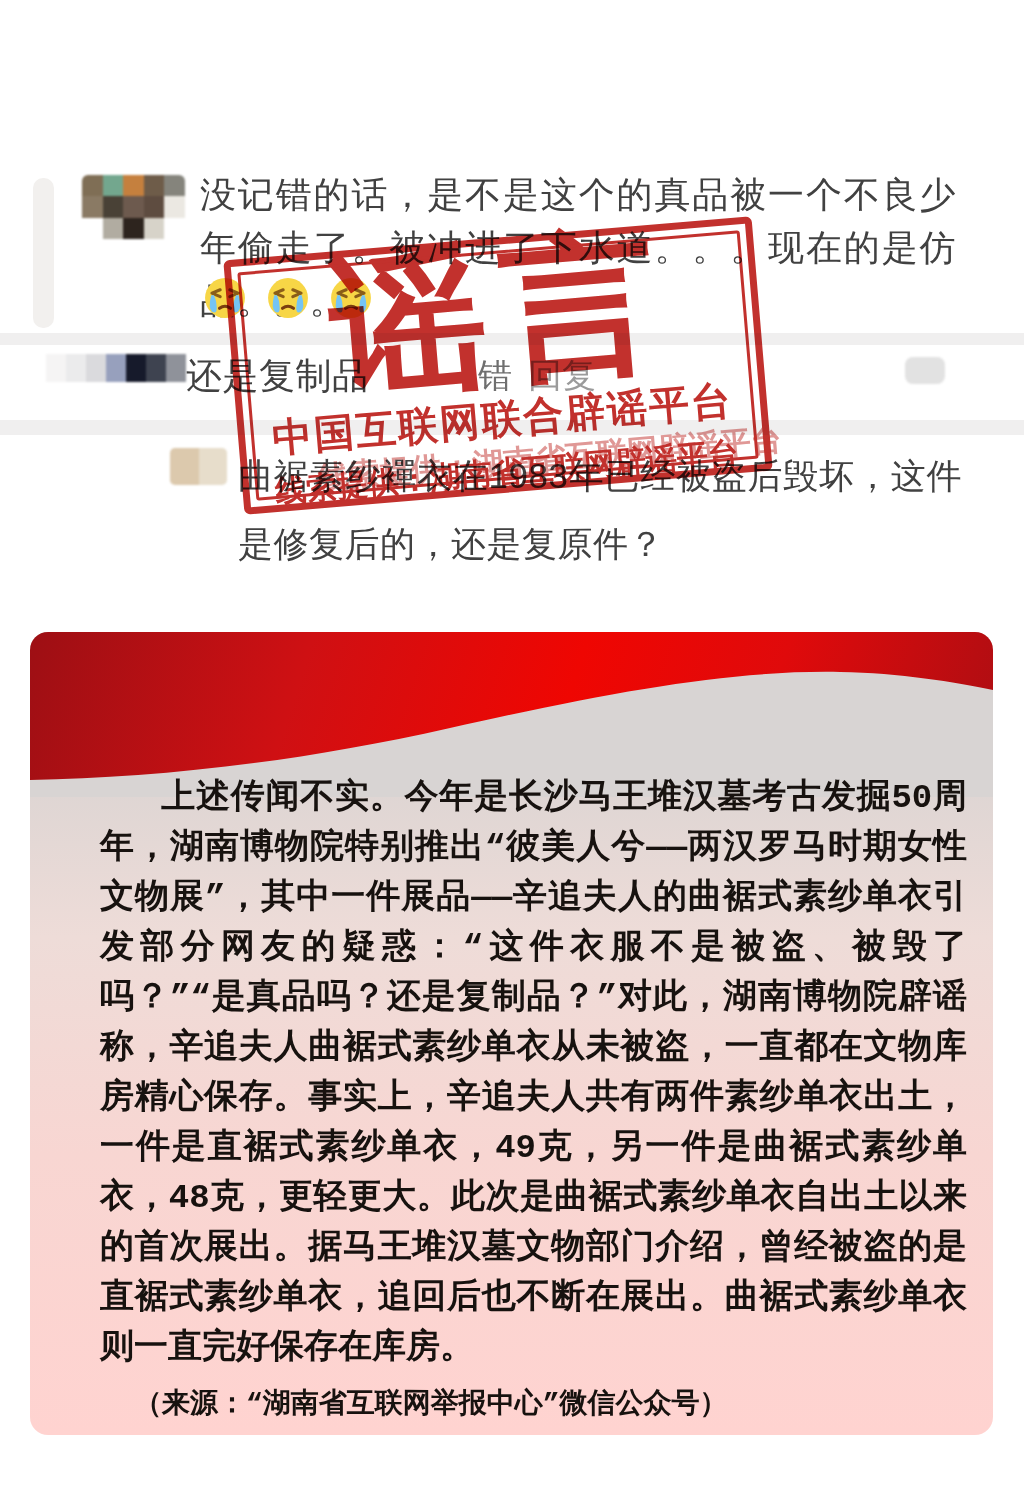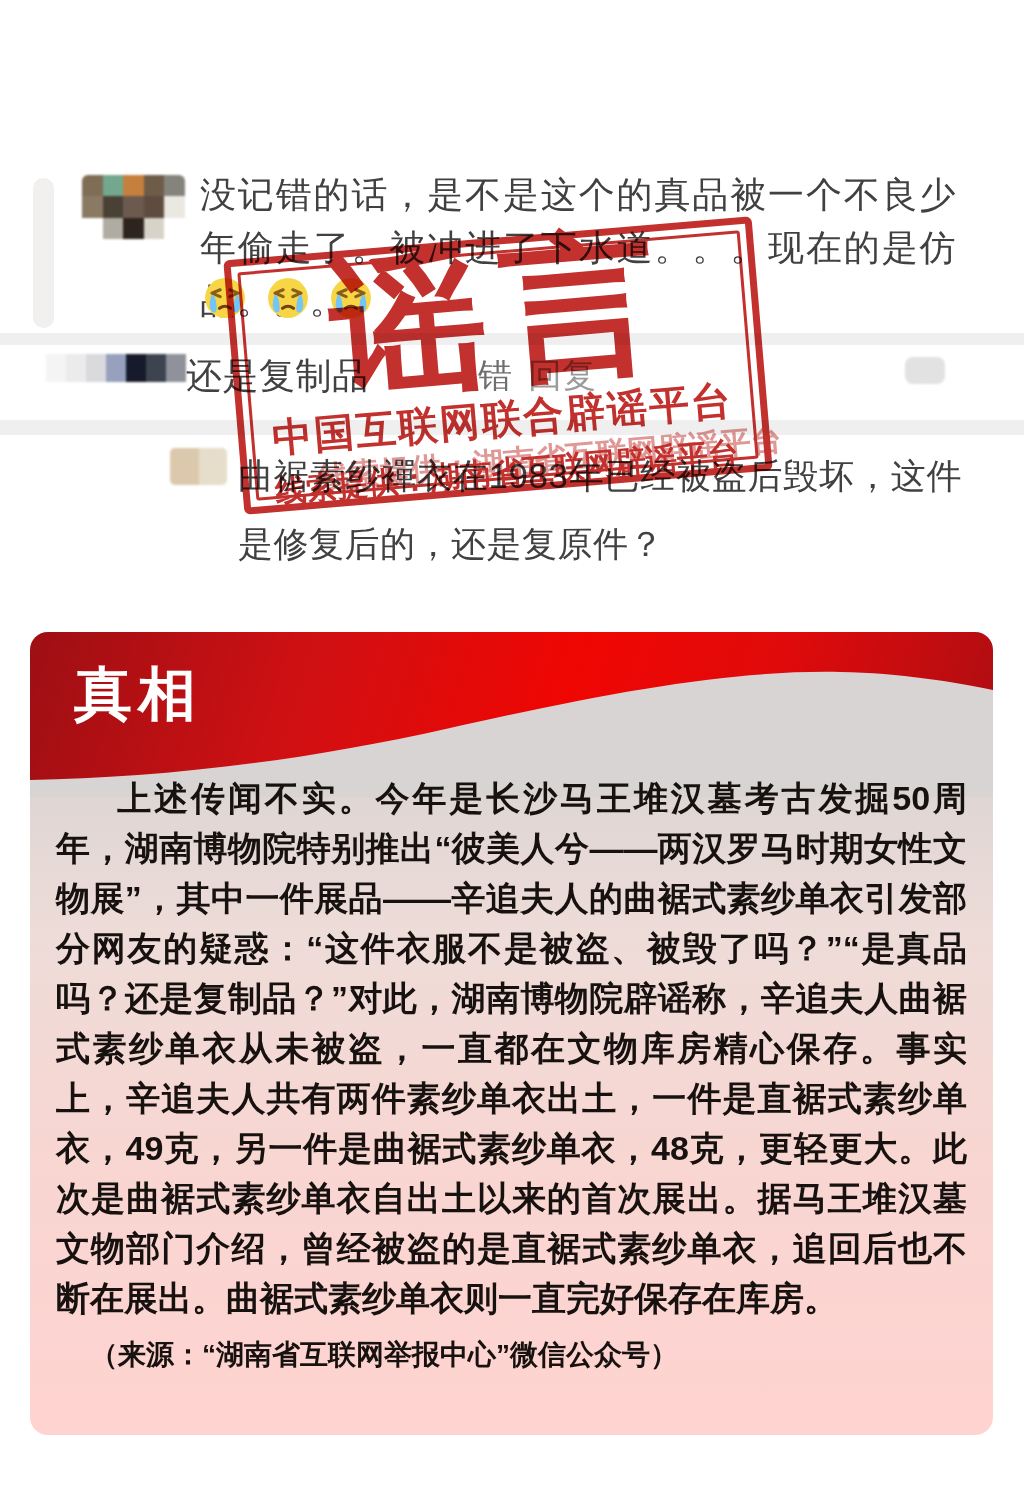--- a/index.html
+++ b/index.html
@@ -91,22 +91,23 @@
       #9d0f14 0%, #cf1013 28%, #ef0602 55%, #e00a0b 75%, #ab0e13 100%);
   }
   .panel-header svg.wave { position:absolute; left:0; bottom:0; width:100%; height:165px; display:block; }
   .panel-title {
     position:absolute; left:44px; top:24px; color:#ffffff;
     font-family:"Liberation Serif","DejaVu Serif",serif;
     font-size:58px; font-weight:700; letter-spacing:6px; z-index:2;
   }
   .panel-body {
     position:relative; margin-top:-24px; padding:0 26px;
-    font-family:Liberation Sans, sans-serif;
+    font-family:Liberation Mono, monospace;
     color:#17120f;
+    margin-left:44px;
   }
   .para {
     font-size:34px; line-height:50px; font-weight:600;
     text-align:justify; text-indent:1.8em;
   }
   .source {
     font-size:28px; line-height:52px; font-weight:600;
     margin-top:6px; text-align:left; padding-left:34px; white-space:nowrap;
   }
 </style>
@@ -193,19 +194,18 @@
   <div class="stamp-title">谣言</div>
   <div class="stamp-platform">中国互联网联合辟谣平台</div>
   <div class="stamp-clue">线索提供：湖南省互联网辟谣平台</div>
 </div>
 
 <div class="panel">
   <div class="panel-header">
     <svg class="wave" viewBox="0 0 963 165" preserveAspectRatio="none">
       <path d="M0,148 C120,146 260,132 420,96 C580,60 700,38 810,40 C870,41 925,50 963,58 L963,165 L0,165 Z" fill="#d8d4d3"></path>
     </svg>
-    <div class="panel-title">真相</div>
   </div>
   <div class="panel-body">
     <p class="para">上述传闻不实。今年是长沙马王堆汉墓考古发掘50周年，湖南博物院特别推出“彼美人兮——两汉罗马时期女性文物展”，其中一件展品——辛追夫人的曲裾式素纱单衣引发部分网友的疑惑：“这件衣服不是被盗、被毁了吗？”“是真品吗？还是复制品？”对此，湖南博物院辟谣称，辛追夫人曲裾式素纱单衣从未被盗，一直都在文物库房精心保存。事实上，辛追夫人共有两件素纱单衣出土，一件是直裾式素纱单衣，49克，另一件是曲裾式素纱单衣，48克，更轻更大。此次是曲裾式素纱单衣自出土以来的首次展出。据马王堆汉墓文物部门介绍，曾经被盗的是直裾式素纱单衣，追回后也不断在展出。曲裾式素纱单衣则一直完好保存在库房。</p>
     <div class="source">（来源：“湖南省互联网举报中心”微信公众号）</div>
   </div>
 </div>
 
 </body></html>

